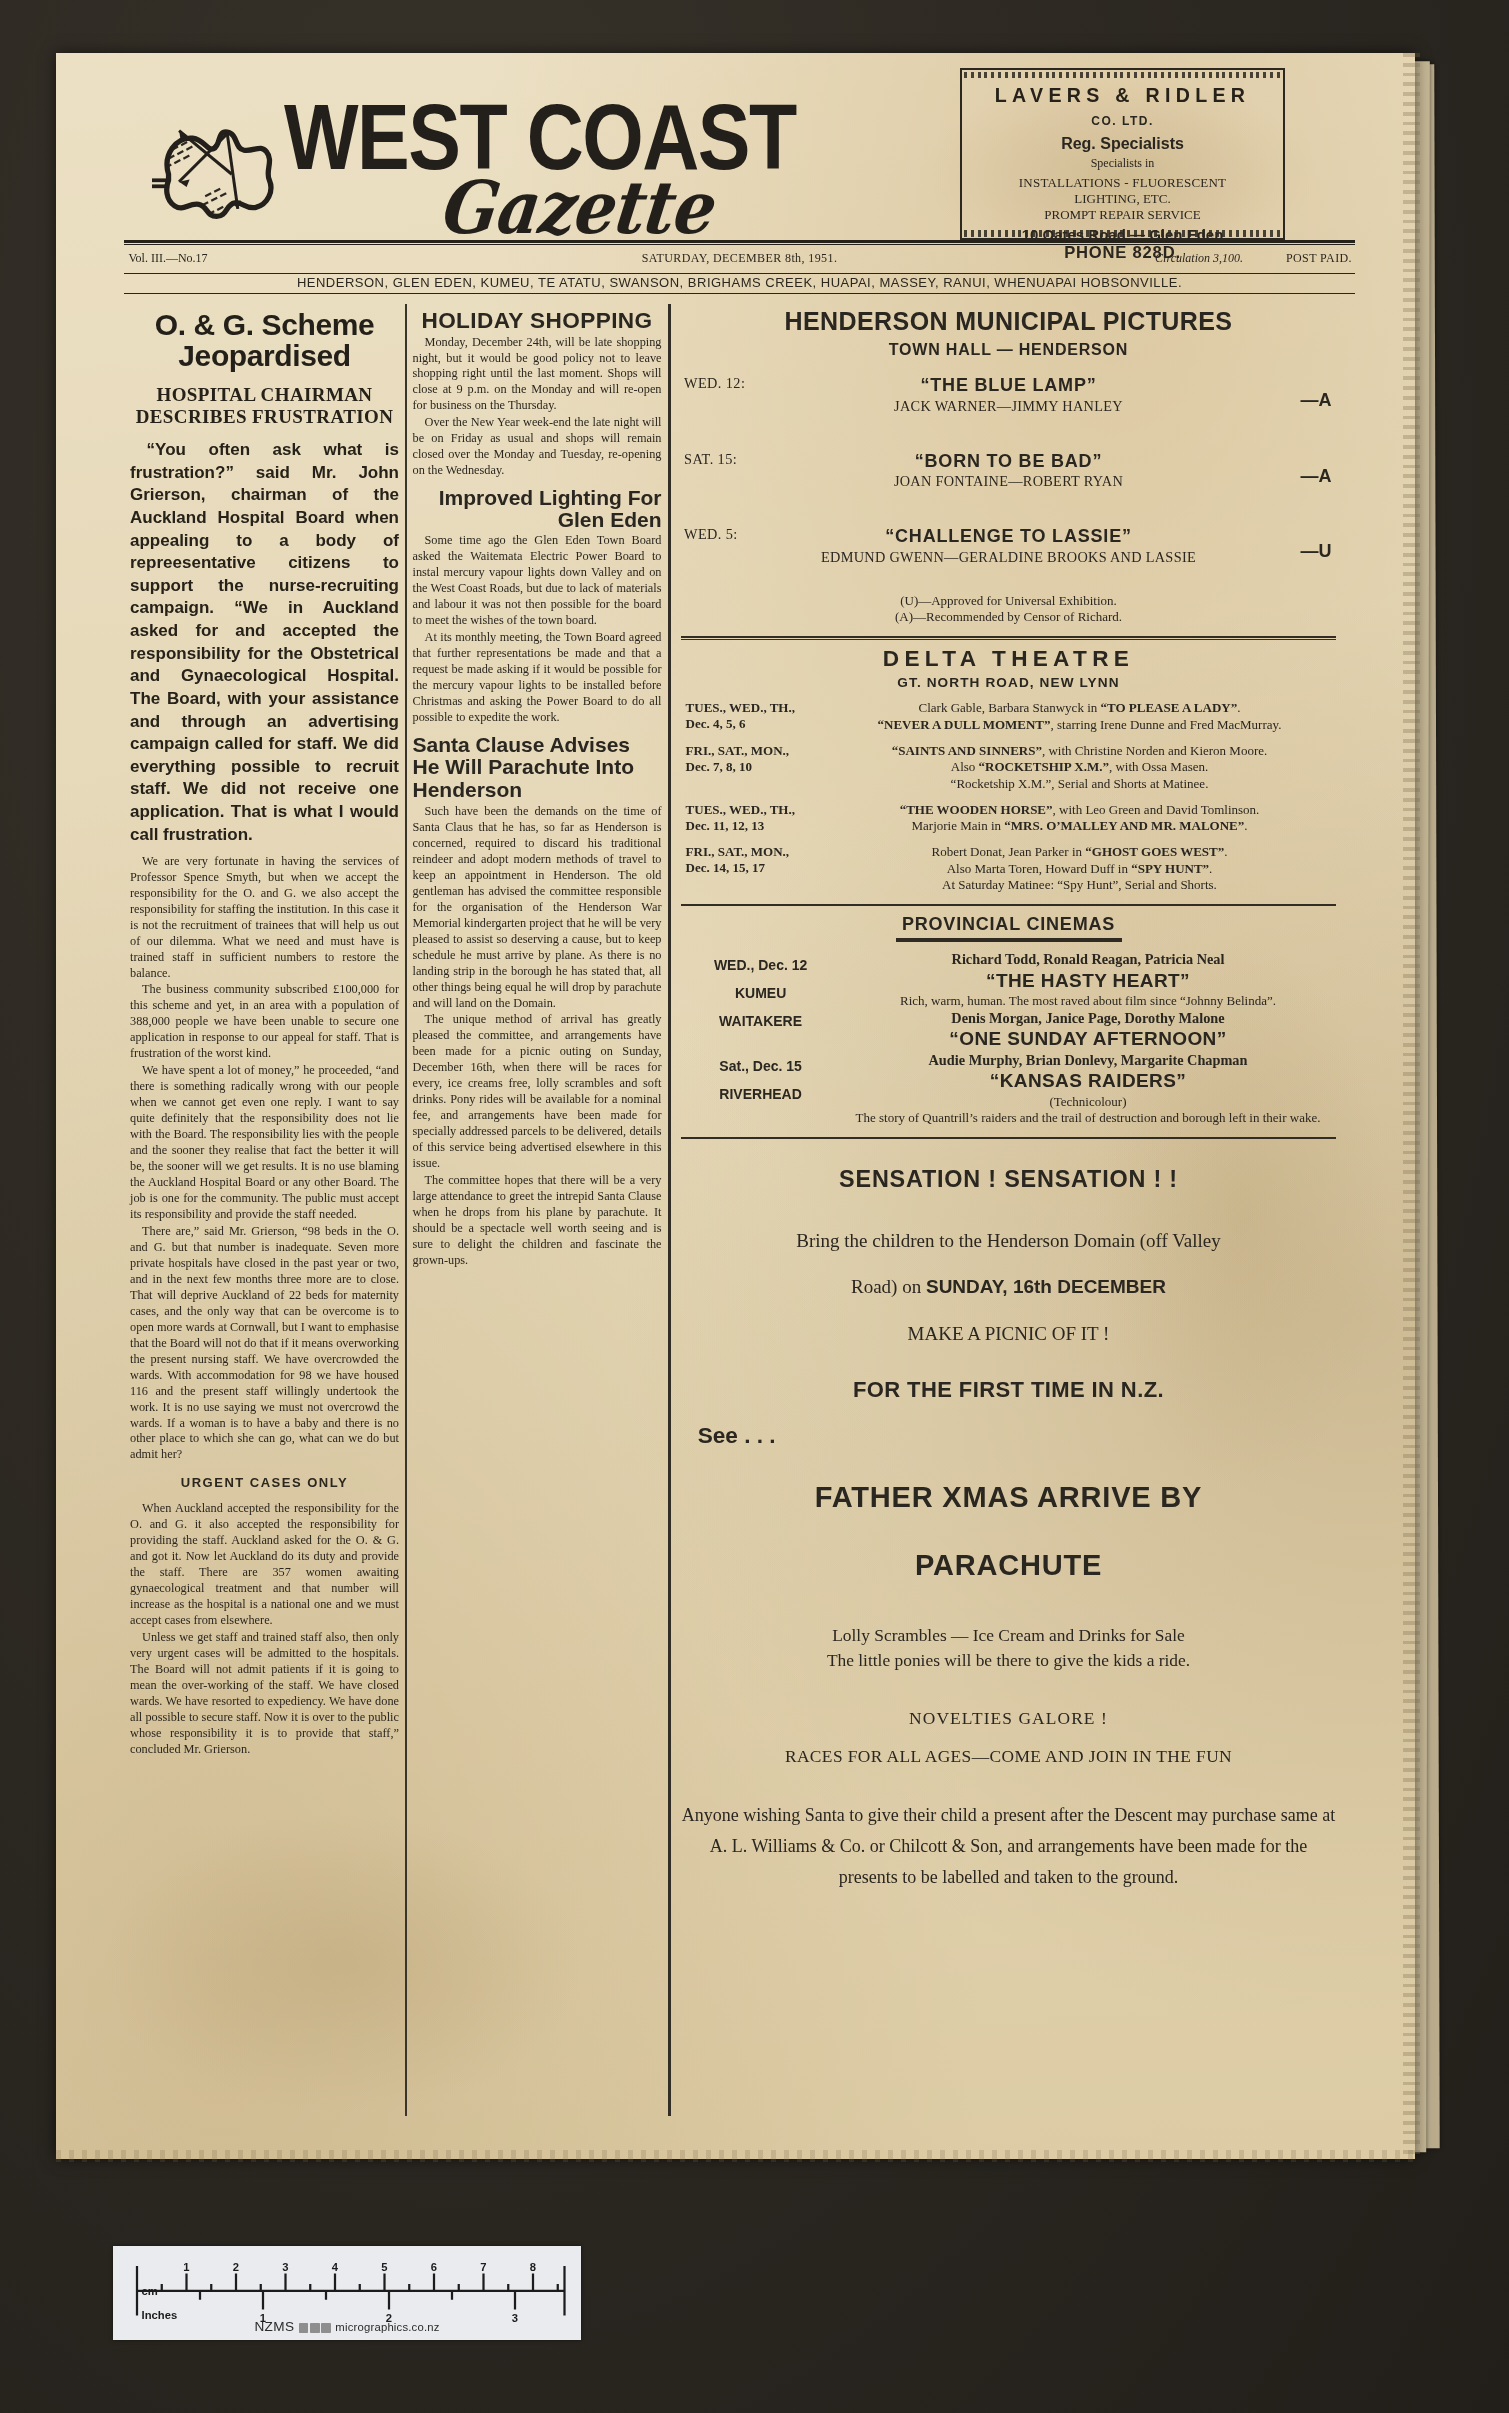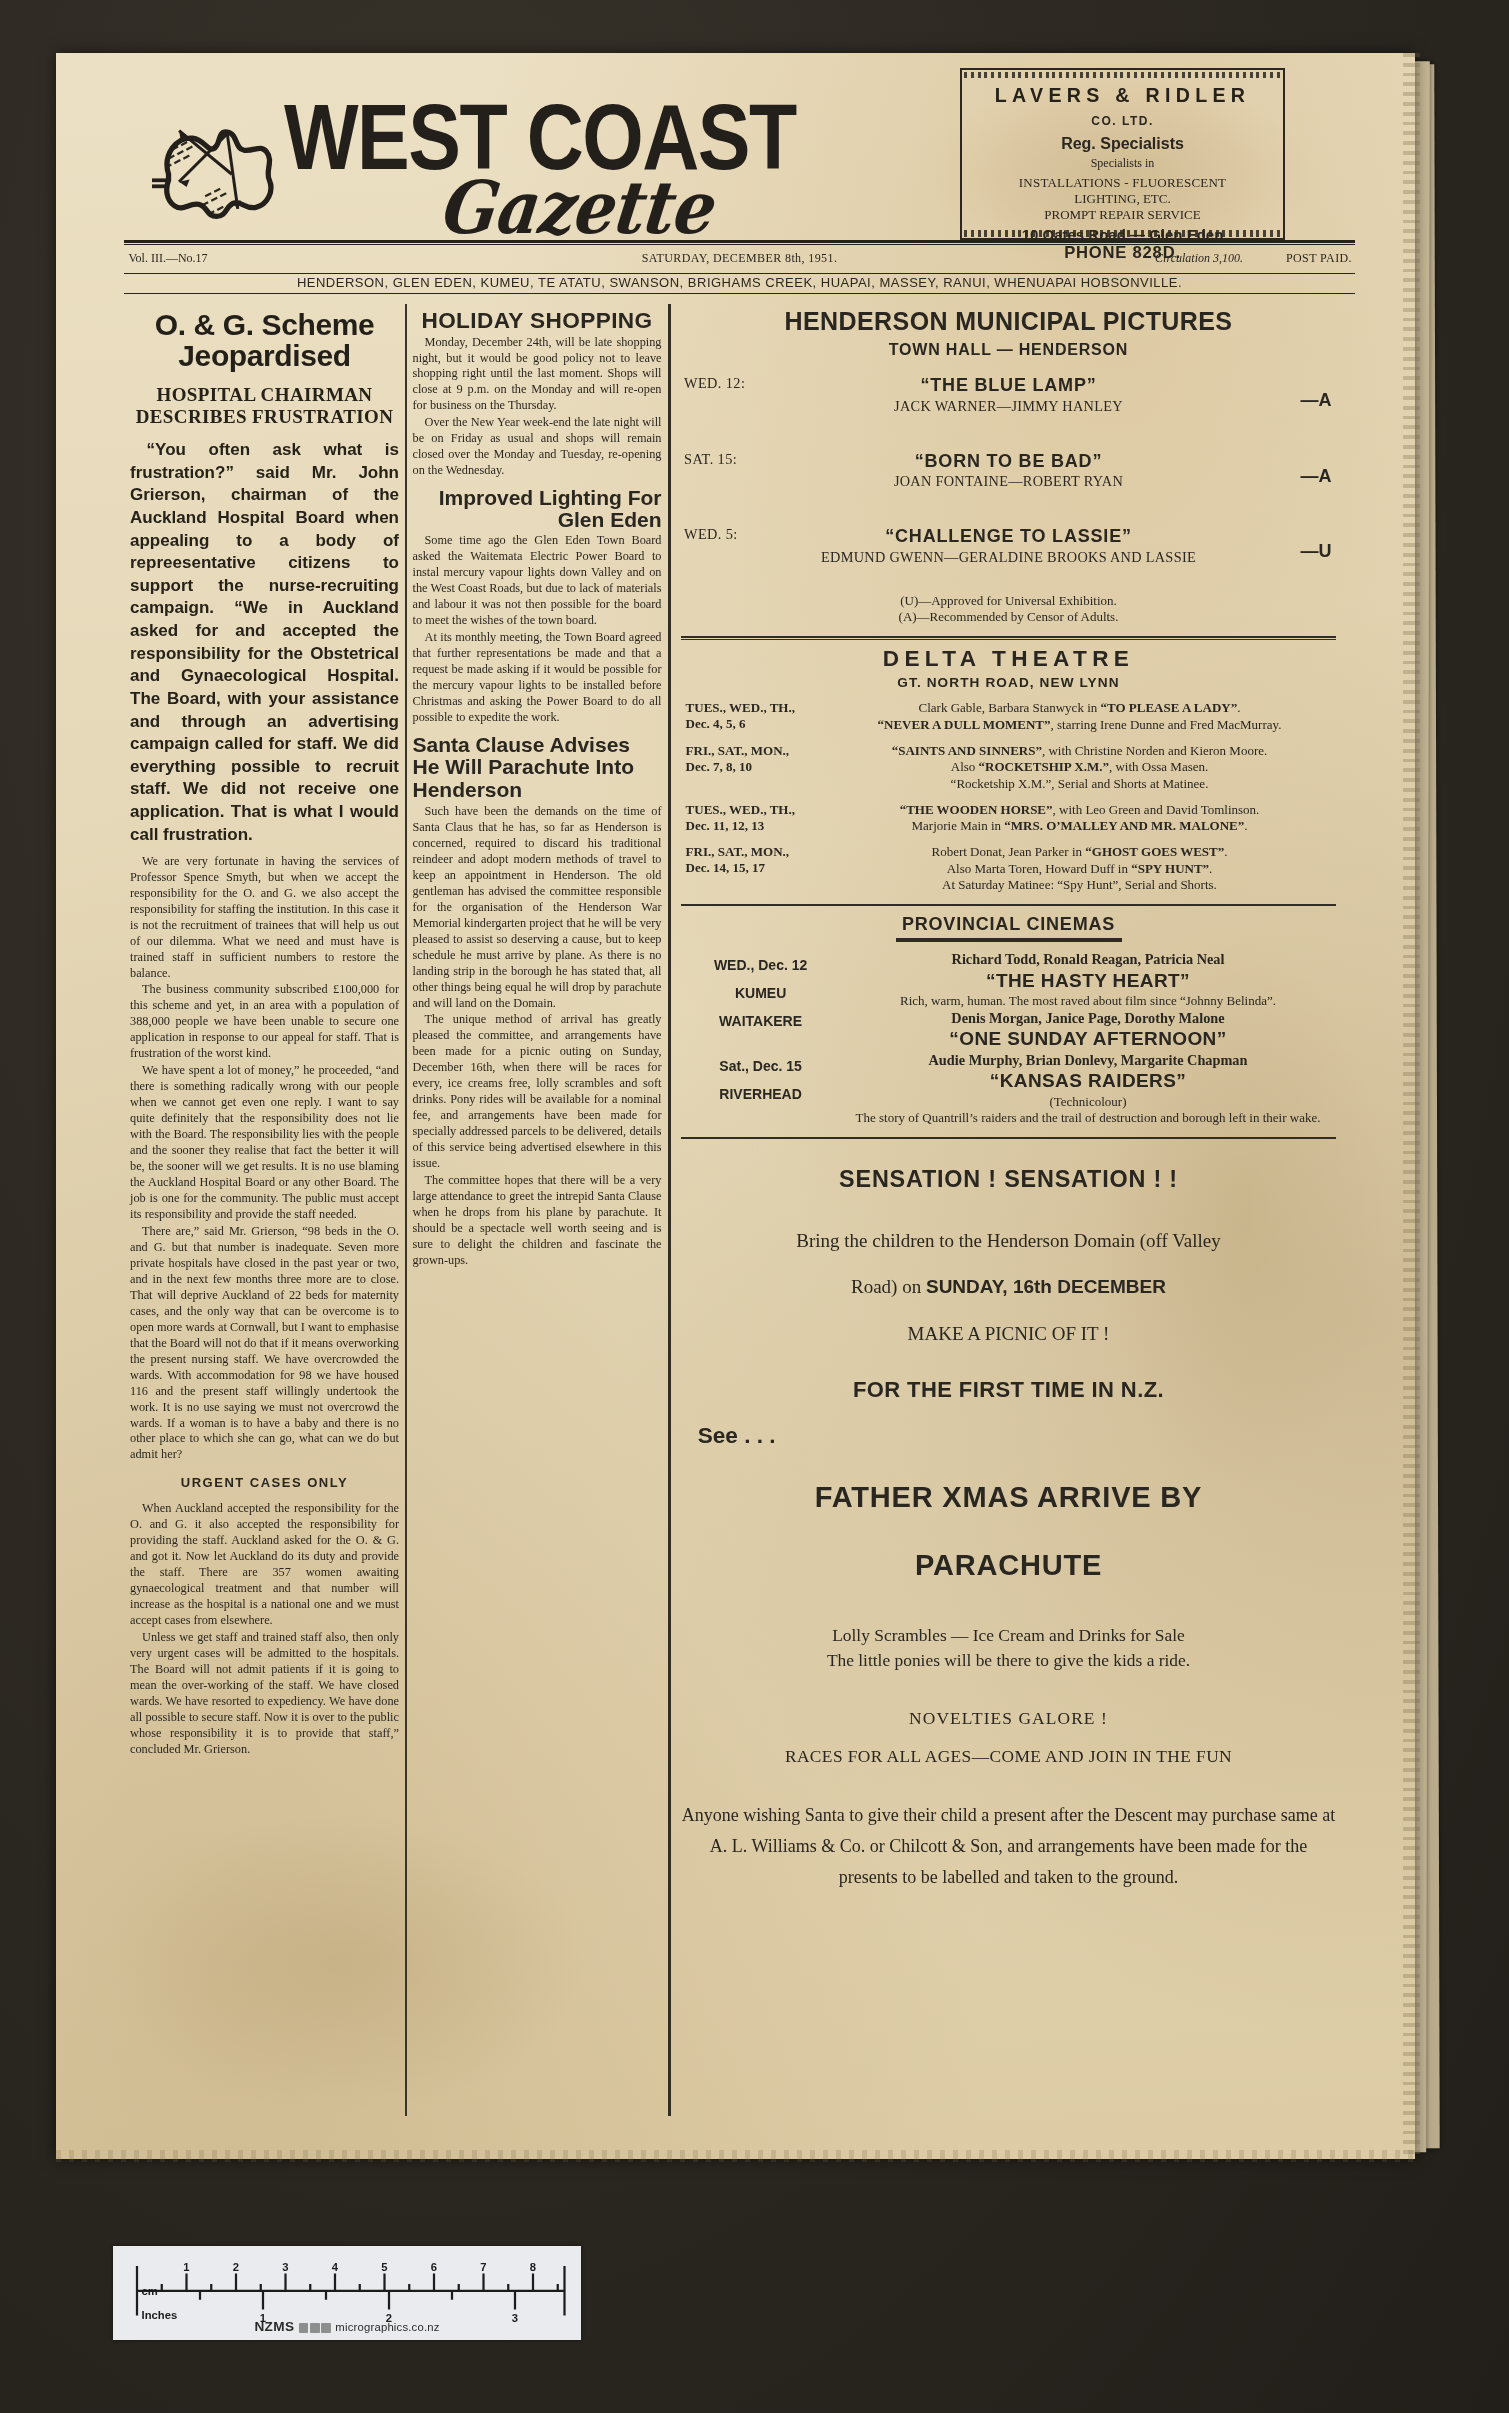--- a/index.html
+++ b/index.html
@@ -277,21 +277,21 @@
     position: absolute; left: 113px; top: 2246px;
     width: 468px; height: 94px; background: #e9ebee;
     box-shadow: 0 0 3.8px rgba(0,0,0,.45);
   }
   #ruler-svg { position: absolute; left: 0; top: 10.6px; }
   #nzms-strip {
     position: absolute; left: 0; bottom: 6px; width: 100%;
     text-align: center; font-family: "Liberation Sans", sans-serif;
     font-size: 11.3px; color: #2b2b2b; letter-spacing: 0.2px;
   }
-  #nzms-brand { font-weight: bold; font-size: 13.6px; letter-spacing: 0.4px; }
+  #nzms-brand { font-weight: normal; font-size: 13.6px; letter-spacing: 0.4px; }
   .nzms-chip {
     display: inline-block; width: 9.8px; height: 9.8px; margin: 0 0.8px;
     background: #8e8e8e; vertical-align: middle; border-radius: 0.8px;
   }
 </style>
 </head>
 <body>
 
 <div id="scan-backdrop"></div>
 <div class="undersheet" id="undersheet-a"></div>
@@ -424,21 +424,21 @@
       </div>
       <div class="muni-row">
         <div class="muni-day">WED. 5:</div>
         <div class="muni-film">“CHALLENGE TO LASSIE”</div>
         <div class="muni-cast">EDMUND GWENN—GERALDINE BROOKS AND LASSIE</div>
         <div class="muni-cert">—U</div>
       </div>
 
       <div class="cert-key">
         <div>(U)—Approved for Universal Exhibition.</div>
-        <div>(A)—Recommended by Censor of Adults.</div>
+        <div>(A)—Recommended by Censor of Richard.</div>
       </div>
 
       <div class="hr-double"></div>
 
       <div class="delta-title">DELTA THEATRE</div>
       <div class="delta-sub">GT. NORTH ROAD, NEW LYNN</div>
 
       <div class="delta-row">
         <div class="delta-dates">TUES., WED., TH.,<br>Dec. 4, 5, 6</div>
         <div class="delta-films">Clark Gable, Barbara Stanwyck in <b>“TO PLEASE A LADY”</b>.<br><b>“NEVER A DULL MOMENT”</b>, starring Irene Dunne and Fred MacMurray.</div>

